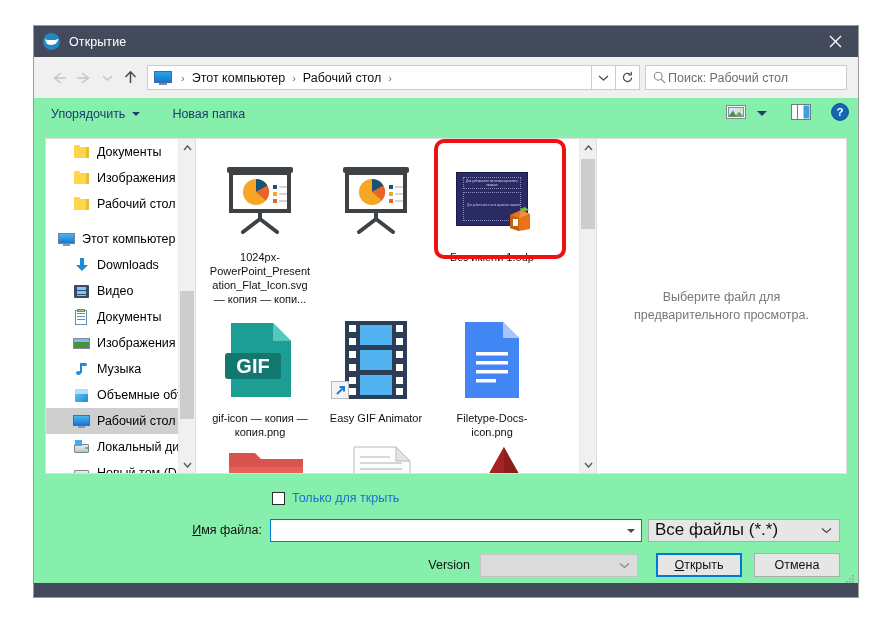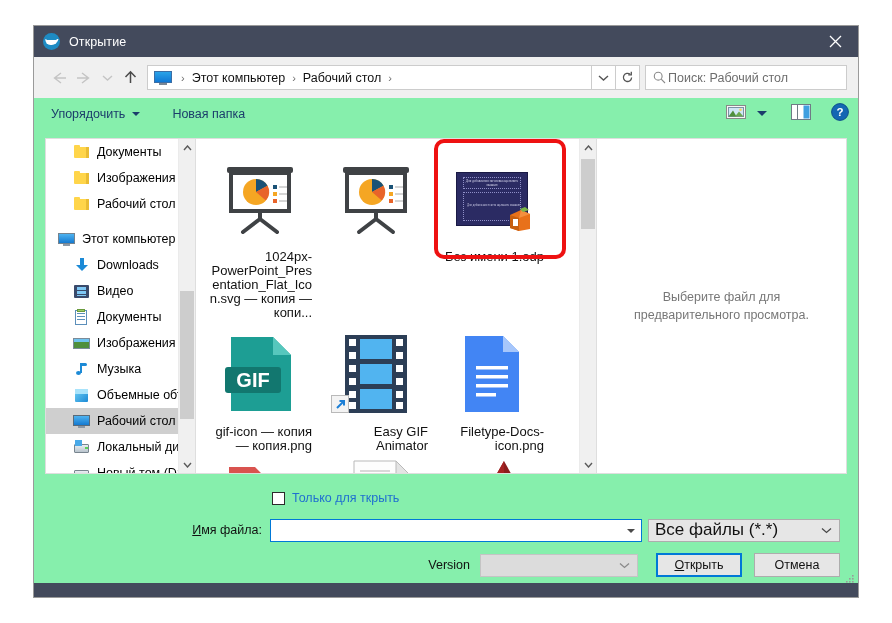--- a/index.html
+++ b/index.html
@@ -412,24 +412,24 @@
     padding-top: 4px;
     margin-bottom: 2px;
     box-sizing: border-box;
   }
   .file-thumb {
     width: 96px; height: 96px;
     display: flex; align-items: center; justify-content: center;
     position: relative;
   }
   .file-label {
-    font-size: 13px;
+    font-size: 11px;
     line-height: 14px;
     color: #111111;
-    text-align: right;
+    text-align: center;
     width: 104px;
     margin-top: 3px;
     word-break: break-word;
   }
 
   
   .pres-ico { width: 78px; height: 72px; position: relative; }
 
   
   .file-item.annotated {

